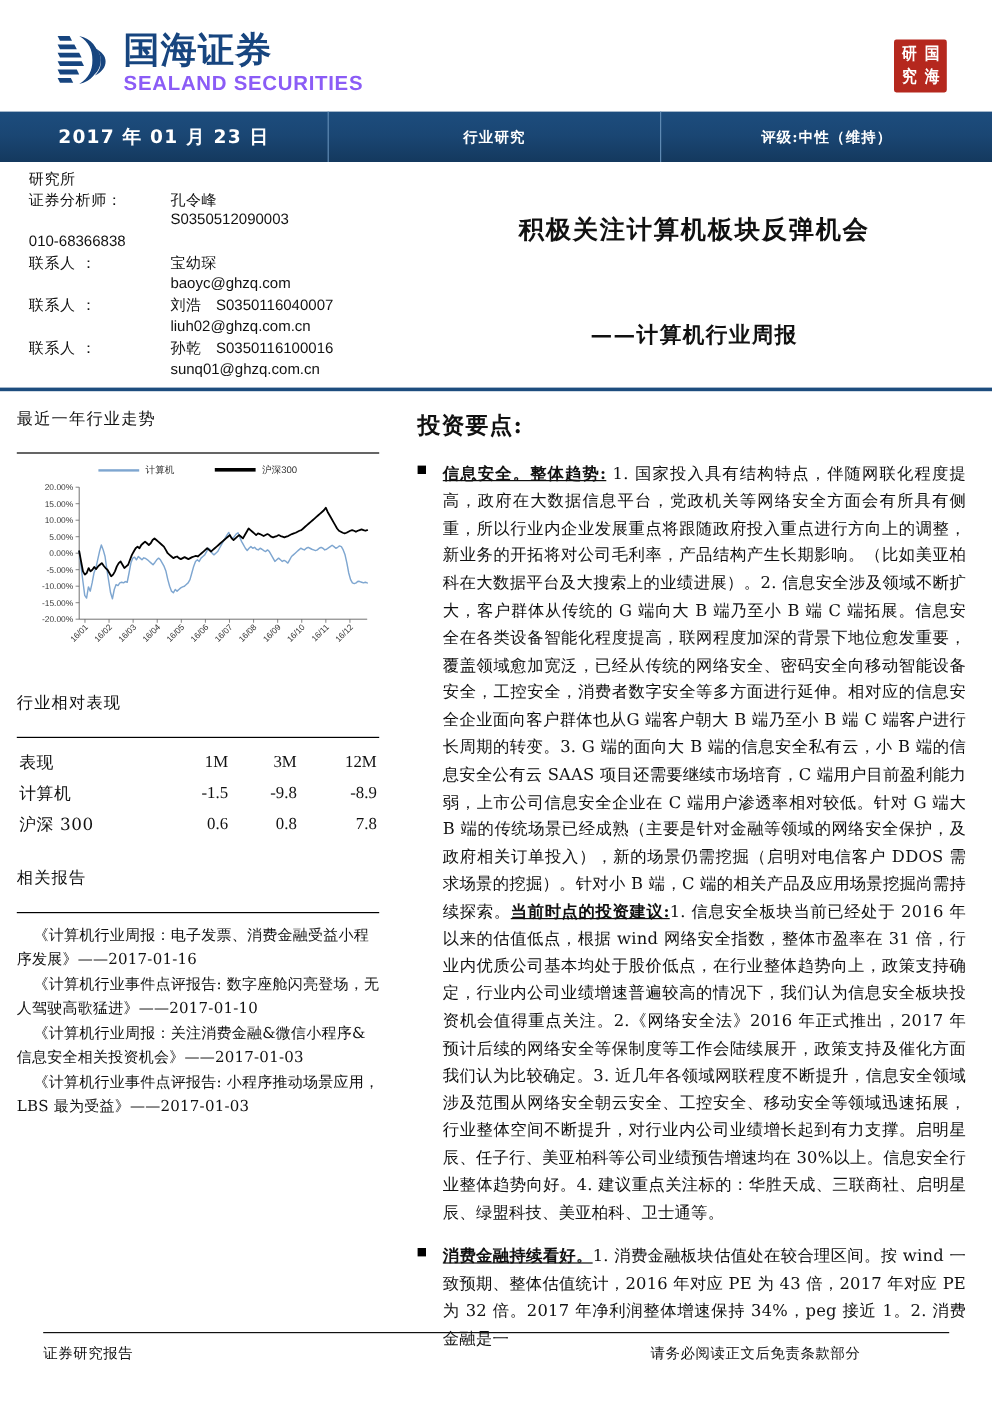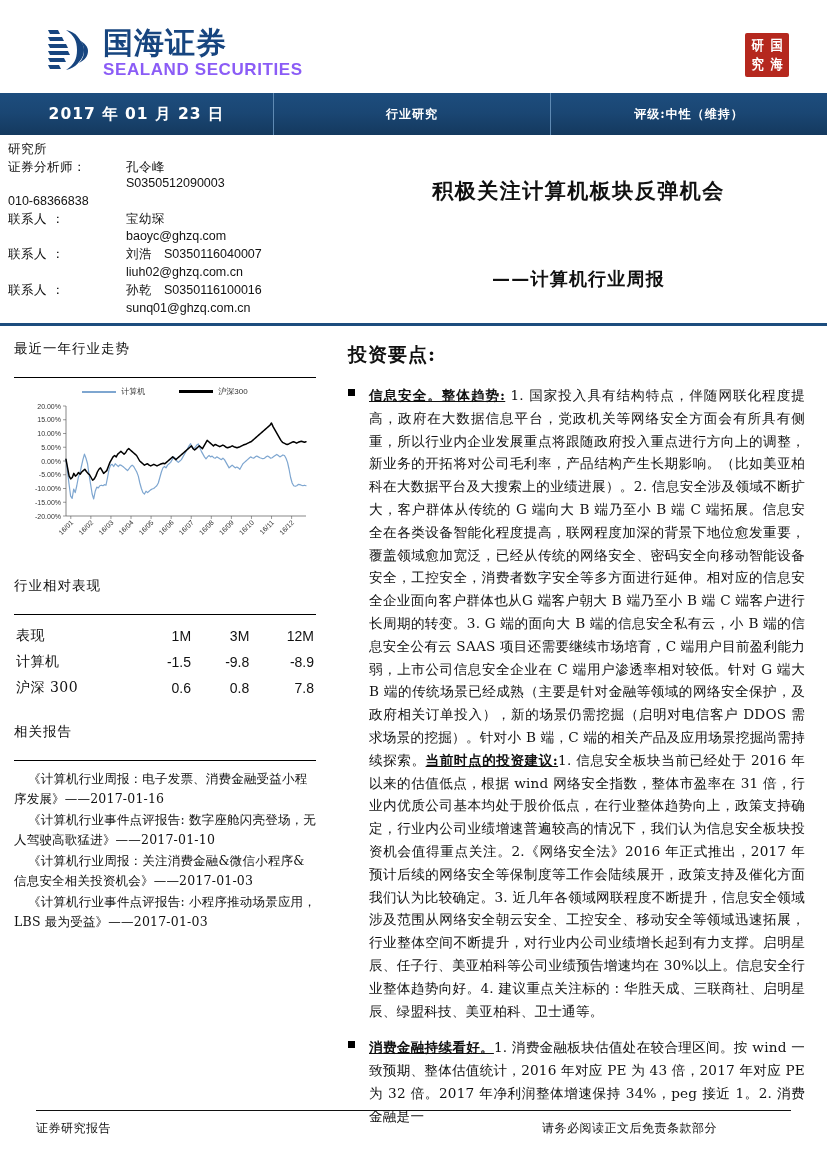--- a/index.html
+++ b/index.html
@@ -77,21 +77,21 @@
   .banner .b-right{ flex: 0 0 276px; }
 
   
   .infoband {
     display: flex;
     border-bottom: 3px solid #1d4d7e;
     min-height: 170px;
   }
   .analyst {
     flex: 0 0 330px;
-    padding: 5px 0 6px 8px;
+    padding: 5px 0 6px 24px;
     box-sizing: border-box;
     font-size: 12.5px;
     line-height: 17.5px;
   }
   .analyst .row { display: flex; }
   .analyst .lbl { flex: 0 0 118px; }
   .analyst .val { flex: 1 1 auto; }
   .cn { font-family: "DejaVu Serif","Liberation Serif",serif; letter-spacing: 0.5px;}
   .mono-ish { font-family: "Liberation Sans","DejaVu Sans",sans-serif; font-size: 12.5px; }
 
@@ -149,21 +149,21 @@
   table.perf {
     width: 100%; border-collapse: collapse;
     font-size: 14px;
   }
   table.perf td, table.perf th {
     padding: 4px 2px; text-align: right; font-weight: normal;
   }
   table.perf td:first-child, table.perf th:first-child {
     text-align: left; width: 40%;
   }
-  table.perf .num { font-family: Liberation Sans, sans-serif; }
+  table.perf .num { font-family: Liberation Serif, serif; }
 
   
   .reports { font-size: 12.5px; line-height: 20px; }
   .reports .rep {
     text-indent: 14px;
     margin-bottom: 1px;
     letter-spacing: 0.2px;
   }
 
   

